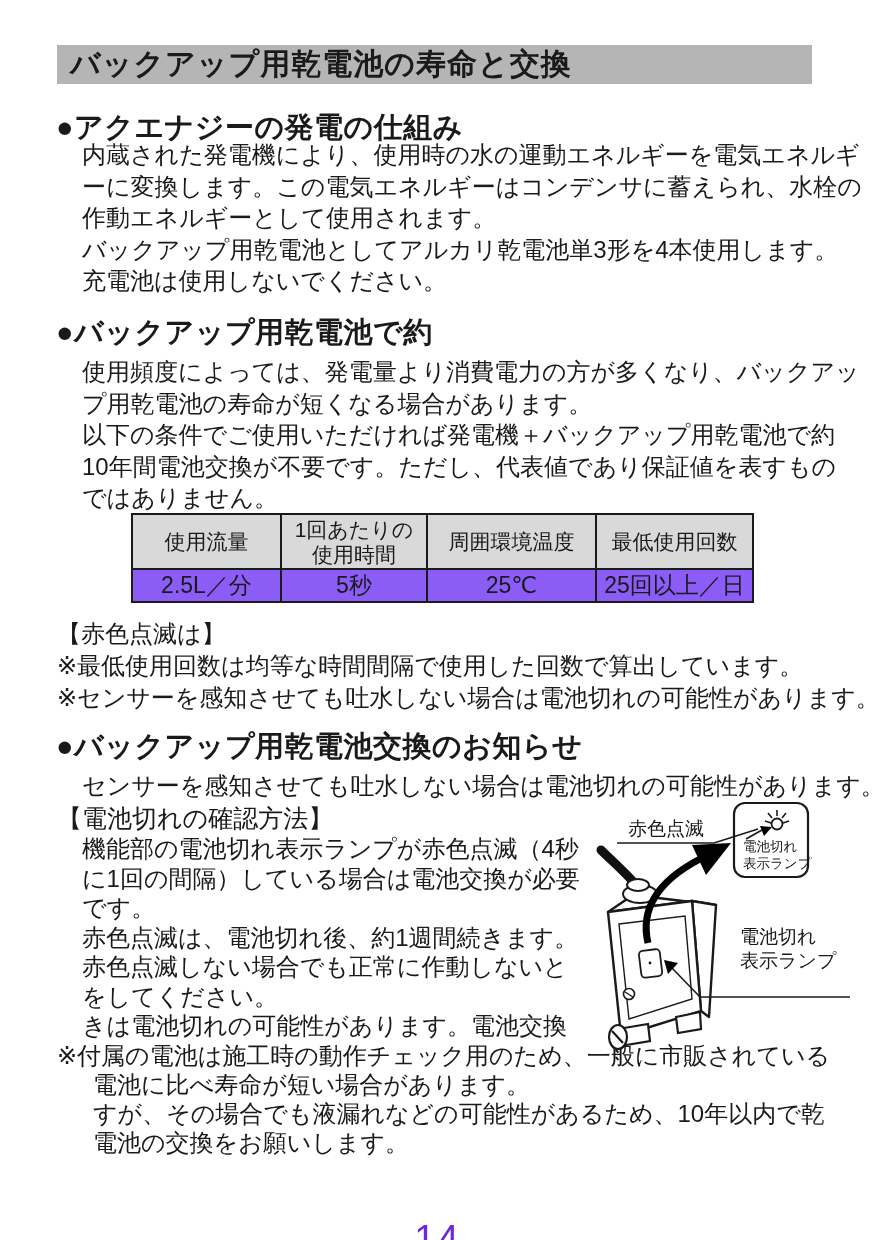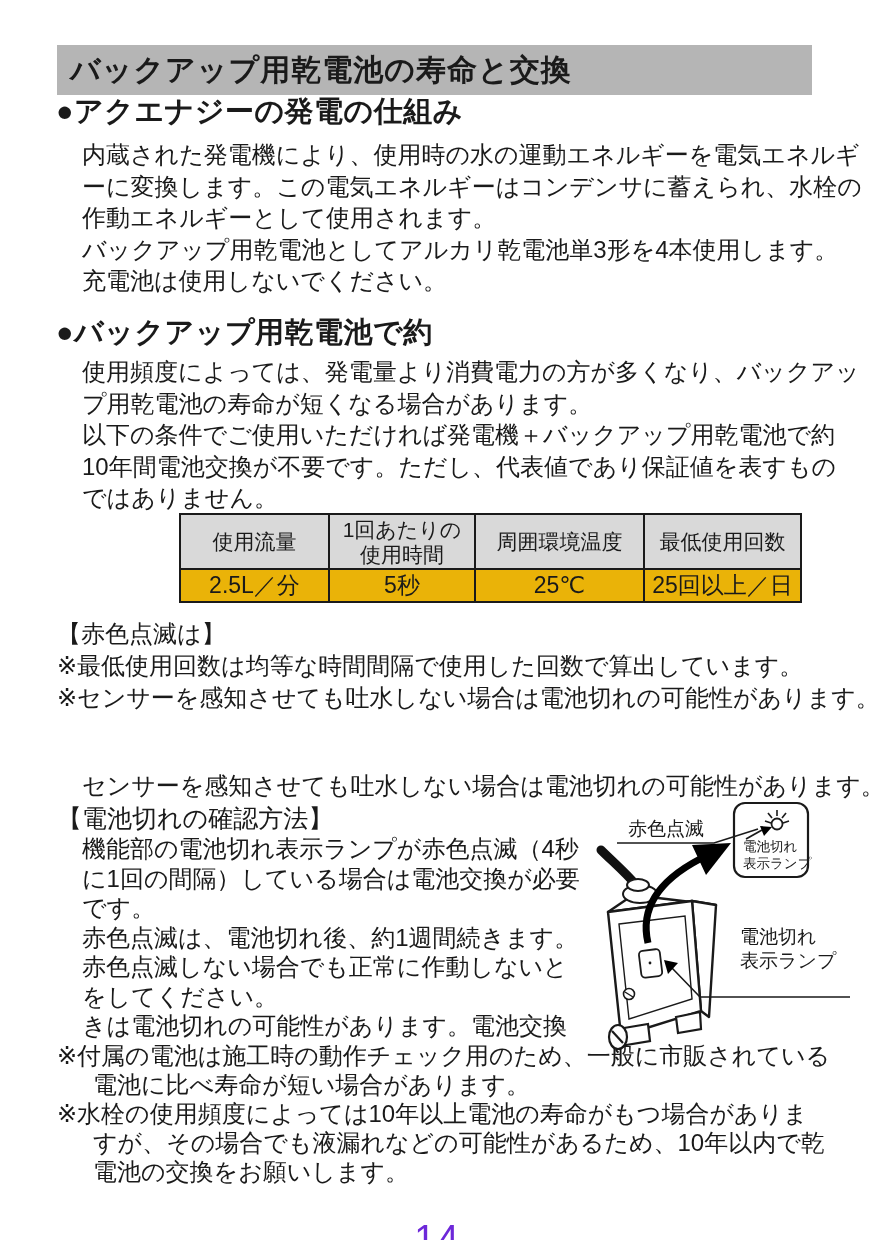--- a/index.html
+++ b/index.html
@@ -2,72 +2,72 @@
 <html><head>
 <meta charset="utf-8">
 <style>
   html,body { margin:0; padding:0; background:#ffffff; }
   .page {
     position:relative; width:875px; height:1240px; background:#ffffff;
     font-family:"Liberation Sans","DejaVu Sans",sans-serif; color:#1a1a1a; overflow:hidden;
   }
   .abs { position:absolute; }
   .title-bar {
-    left:57px; top:45px; width:755px; height:50px; background:#b5b5b5;
+    left:57px; top:45px; width:755px; height:39px; background:#b5b5b5;
     display:flex; align-items:center; padding-left:13px; box-sizing:border-box;
     font-size:30px; font-weight:bold; letter-spacing:1px; white-space:nowrap;
   }
   .sec-heading { font-size:29px; font-weight:bold; white-space:nowrap; letter-spacing:0.5px; }
   .body-block .line { font-size:24px; line-height:31.5px; white-space:nowrap; }
   .body-block.tight .line { line-height:29.5px; }
   .note-block .line { font-size:24px; line-height:32px; white-space:nowrap; }
   .notes3 .line { font-size:24px; line-height:29px; white-space:nowrap; }
   .notes3 .line.indent { padding-left:36px; }
   .intro-line { font-size:24px; white-space:nowrap; }
   .bracket-label { font-size:25px; white-space:nowrap; }
   table.spec { border-collapse:collapse; table-layout:fixed; }
   table.spec th, table.spec td {
     border:2px solid #1a1a1a; text-align:center; vertical-align:middle; padding:0;
   }
   table.spec th {
     background:#d9d9d9; font-weight:normal; font-size:21px; line-height:25px;
     height:53px; white-space:pre-line;
   }
-  table.spec td { font-size:23px; height:31px; background:#eab308; }
+  table.spec td { font-size:23px; height:31px; background:#8b5cf6; }
   .page-num { left:0; top:1178px; width:100%; text-align:center; font-size:38px; letter-spacing:2px; color:#6d28d9;margin-top:40px; }
   svg text { font-family:"Liberation Sans","DejaVu Sans",sans-serif; fill:#1a1a1a; }
 </style>
 </head>
 <body>
 
 <div class="page">
 
   <div class="abs title-bar">
     <span>バックアップ用乾電池の寿命と交換</span>
   </div>
 
-  <div class="abs sec-heading" style="left:56px; top:92px;">●アクエナジーの発電の仕組み</div>
+  <div class="abs sec-heading" style="left:56px; top:108px;">●アクエナジーの発電の仕組み</div>
   <div class="abs body-block" style="left:82px; top:139px;">
     <div class="line">内蔵された発電機により、使用時の水の運動エネルギーを電気エネルギ</div>
     <div class="line">ーに変換します。この電気エネルギーはコンデンサに蓄えられ、水栓の</div>
     <div class="line">作動エネルギーとして使用されます。</div>
     <div class="line">バックアップ用乾電池としてアルカリ乾電池単3形を4本使用します。</div>
     <div class="line">充電池は使用しないでください。</div>
   </div>
 
   <div class="abs sec-heading" style="left:56px; top:313px;">●バックアップ用乾電池で約</div>
   <div class="abs body-block" style="left:82px; top:356px;">
     <div class="line">使用頻度によっては、発電量より消費電力の方が多くなり、バックアッ</div>
     <div class="line">プ用乾電池の寿命が短くなる場合があります。</div>
     <div class="line">以下の条件でご使用いただければ発電機＋バックアップ用乾電池で約</div>
     <div class="line">10年間電池交換が不要です。ただし、代表値であり保証値を表すもの</div>
     <div class="line">ではありません。</div>
   </div>
 
-  <table class="abs spec" style="left:131px; top:513px;margin-left:48px;">
+  <table class="abs spec" style="left:131px; top:513px;">
     <colgroup>
         <col style="width:149px">
         <col style="width:146px">
         <col style="width:169px">
         <col style="width:157px">
       </colgroup>
     <tbody>
         <tr>
       <th>使用流量</th>
       <th>1回あたりの
@@ -83,37 +83,37 @@
     </tr>
   </tbody>
     </table>
 
   <div class="abs note-block" style="left:57px; top:618px;">
     <div class="line bracket-label">【赤色点滅は】</div>
     <div class="line">※最低使用回数は均等な時間間隔で使用した回数で算出しています。</div>
     <div class="line">※センサーを感知させても吐水しない場合は電池切れの可能性があります。</div>
   </div>
 
+  <div class="abs sec-heading" style="left:56px; top:727px;">●バックアップ用乾電池交換のお知らせ</div>
   <div class="abs intro-line" style="left:82px; top:770px;">センサーを感知させても吐水しない場合は電池切れの可能性があります。</div>
   <div class="abs bracket-label" style="left:57px; top:802px;">【電池切れの確認方法】</div>
 
   <div class="abs body-block tight" style="left:82px; top:834px;">
     <div class="line">機能部の電池切れ表示ランプが赤色点滅（4秒</div>
     <div class="line">に1回の間隔）している場合は電池交換が必要</div>
     <div class="line">です。</div>
     <div class="line">赤色点滅は、電池切れ後、約1週間続きます。</div>
     <div class="line">赤色点滅しない場合でも正常に作動しないと</div>
     <div class="line">をしてください。</div>
     <div class="line">きは電池切れの可能性があります。電池交換</div>
   </div>
 
   <div class="abs notes3" style="left:57px; top:1041px;">
     <div class="line">※付属の電池は施工時の動作チェック用のため、一般に市販されている</div>
     <div class="line indent">電池に比べ寿命が短い場合があります。</div>
-    <div class="line">※水栓の使用頻度によっては10年以上電池の寿命がもつ場合がありま</div>
     <div class="line indent">すが、その場合でも液漏れなどの可能性があるため、10年以内で乾</div>
     <div class="line indent">電池の交換をお願いします。</div>
   </div>
 
   <svg class="abs" style="left:588px; top:793px;" width="272" height="262" viewBox="0 0 272 262">
 
     <path d="M13,57 C24,68 38,80 48,92" stroke="#111" stroke-width="9" fill="none" stroke-linecap="round"></path>
 
     <g stroke="#1a1a1a" stroke-width="2.4" fill="#ffffff" stroke-linejoin="round">
       <path d="M20,119 L45,102 L128,112 L104,108 Z"></path>

